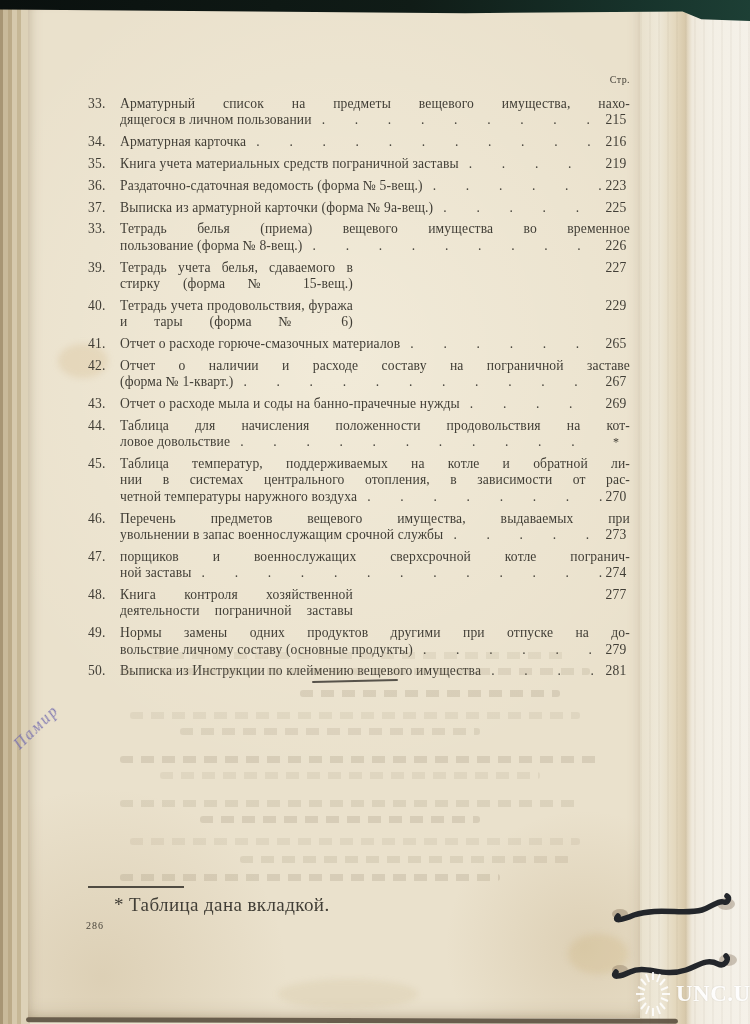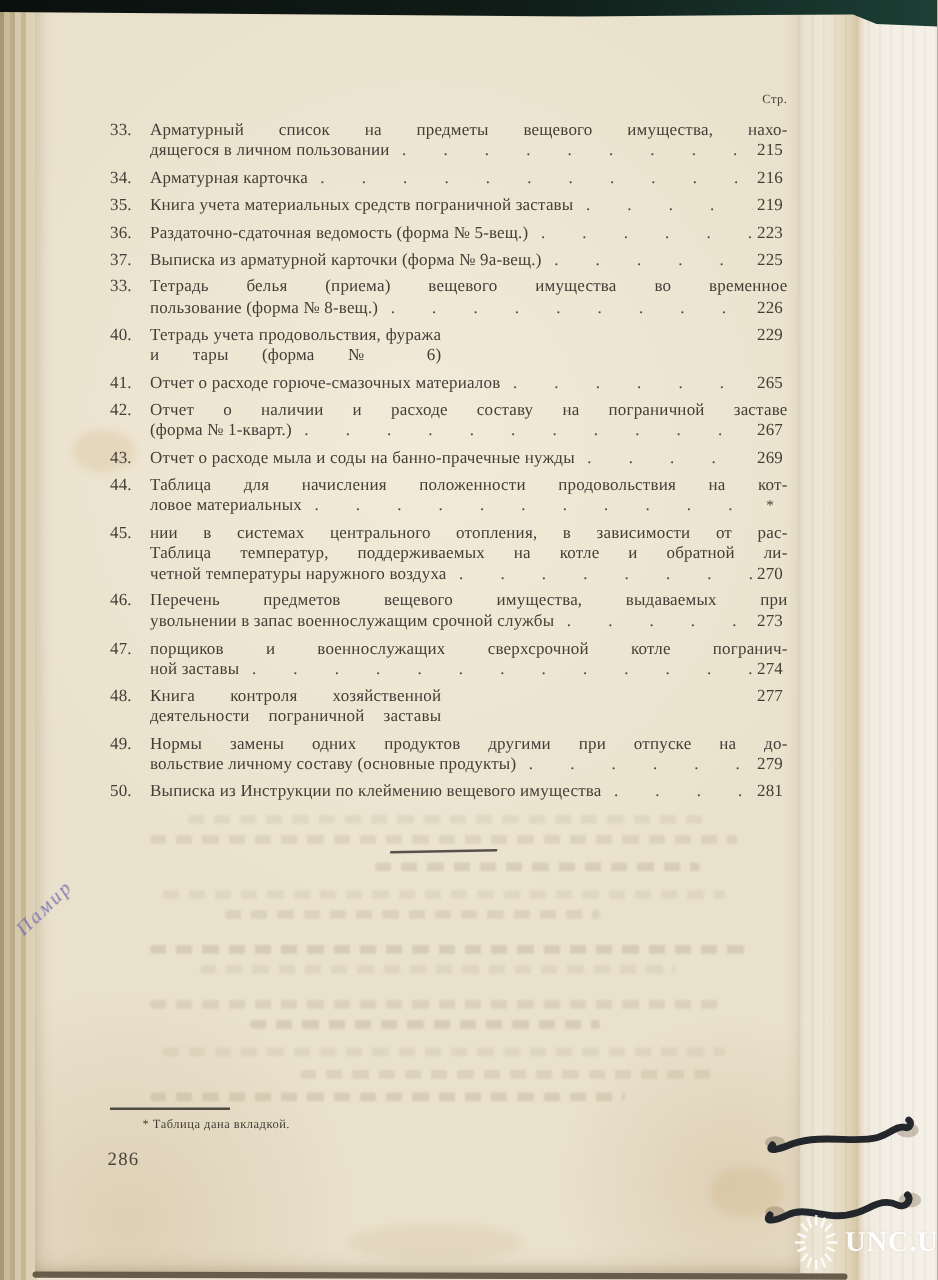--- a/index.html
+++ b/index.html
@@ -57,23 +57,23 @@
   .lastln .t.fill{flex:1;white-space:normal;text-align:justify;text-align-last:justify;}
   .leader{flex:1;overflow:hidden;white-space:nowrap;word-spacing:26px;
           padding:0 6px 0 10px;color:#4a473f;}
   .pg{min-width:28px;text-align:center;}
   .pg.star{align-self:flex-start;font-size:12px;}
 
   .mid-divider{position:absolute;left:284px;top:676px;width:86px;height:2px;
     background:#57534b;transform:rotate(-1.2deg);border-radius:1px;}
 
   .foot-rule{position:absolute;left:60px;top:882px;width:96px;height:2px;background:#4f4b42;}
-  .footnote{position:absolute;left:86px;top:890px;font-size:10px;color:var(--ink);
+  .footnote{position:absolute;left:86px;top:890px;font-size:19px;color:var(--ink);
             letter-spacing:.4px;}
-  .folio{position:absolute;left:58px;top:916px;font-size:15px;color:#47433a;
+  .folio{position:absolute;left:58px;top:916px;font-size:10px;color:#47433a;
          letter-spacing:1px;}
 
   
   .bleed{position:absolute;height:7px;filter:blur(.7px);border-radius:3px;
     background:repeating-linear-gradient(90deg,rgba(143,129,102,.24) 0 13px,
       rgba(143,129,102,0) 13px 21px);}
 
   
   .handwriting{position:absolute;left:10px;top:740px;transform:rotate(-44deg);
     transform-origin:0 0;font-style:italic;font-size:16px;letter-spacing:2px;
@@ -147,20 +147,28 @@
         <div class="item">
           <span class="num">33.</span>
           <div class="ln">Тетрадь белья (приема) вещевого имущества во временное</div>
           <div class="lastln">
             <span class="t">пользование (форма № 8-вещ.)</span>
             <span class="leader">. . . . . . . . . . . . . . . . . . . . . . . . . . . . . . . . . . . . . . . .</span>
             <span class="pg">226</span>
           </div>
         </div>
         <div class="item">
+          <span class="num">39.</span>
+          <div class="lastln">
+            <span class="t fill">Тетрадь учета белья, сдаваемого в стирку (форма № 15-вещ.)</span>
+            <span class="leader"></span>
+            <span class="pg">227</span>
+          </div>
+        </div>
+        <div class="item">
           <span class="num">40.</span>
           <div class="lastln">
             <span class="t fill">Тетрадь учета продовольствия, фуража и тары (форма № 6)</span>
             <span class="leader"></span>
             <span class="pg">229</span>
           </div>
         </div>
         <div class="item">
           <span class="num">41.</span>
           <div class="lastln">
@@ -183,29 +191,29 @@
           <div class="lastln">
             <span class="t">Отчет о расходе мыла и соды на банно-прачечные нужды</span>
             <span class="leader">. . . . . . . . . . . . . . . . . . . . . . . . . . . . . . . . . . . . . . . .</span>
             <span class="pg">269</span>
           </div>
         </div>
         <div class="item">
           <span class="num">44.</span>
           <div class="ln">Таблица для начисления положенности продовольствия на кот-</div>
           <div class="lastln">
-            <span class="t">ловое материальных</span>
+            <span class="t">ловое довольствие</span>
             <span class="leader">. . . . . . . . . . . . . . . . . . . . . . . . . . . . . . . . . . . . . . . .</span>
             <span class="pg star">*</span>
           </div>
         </div>
         <div class="item">
           <span class="num">45.</span>
+          <div class="ln">Таблица температур, поддерживаемых на котле и обратной ли-</div>
           <div class="ln">нии в системах центрального отопления, в зависимости от рас-</div>
-          <div class="ln">Таблица температур, поддерживаемых на котле и обратной ли-</div>
           <div class="lastln">
             <span class="t">четной температуры наружного воздуха</span>
             <span class="leader">. . . . . . . . . . . . . . . . . . . . . . . . . . . . . . . . . . . . . . . .</span>
             <span class="pg">270</span>
           </div>
         </div>
         <div class="item">
           <span class="num">46.</span>
           <div class="ln">Перечень предметов вещевого имущества, выдаваемых при</div>
           <div class="lastln">

